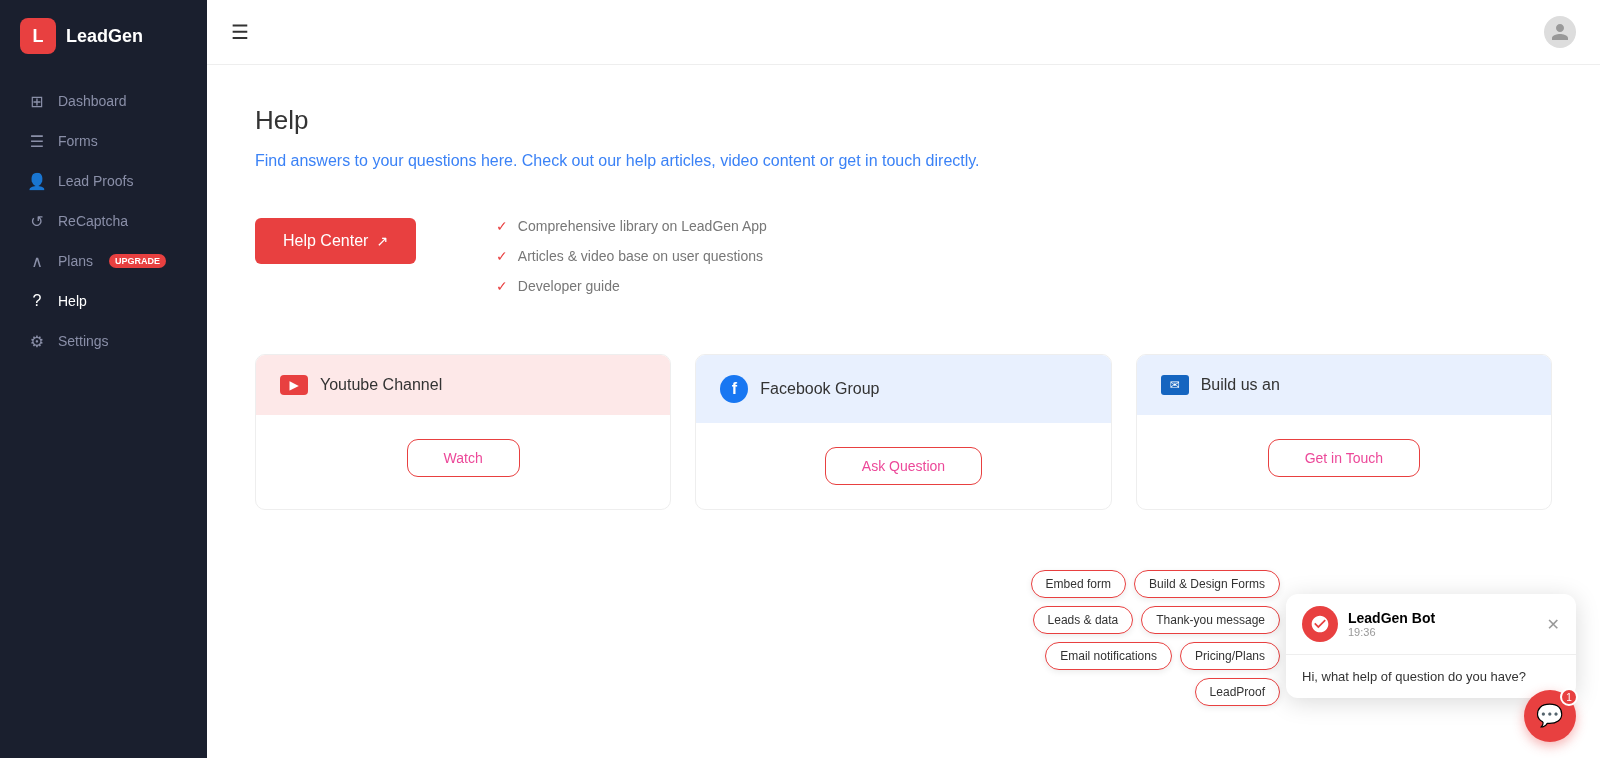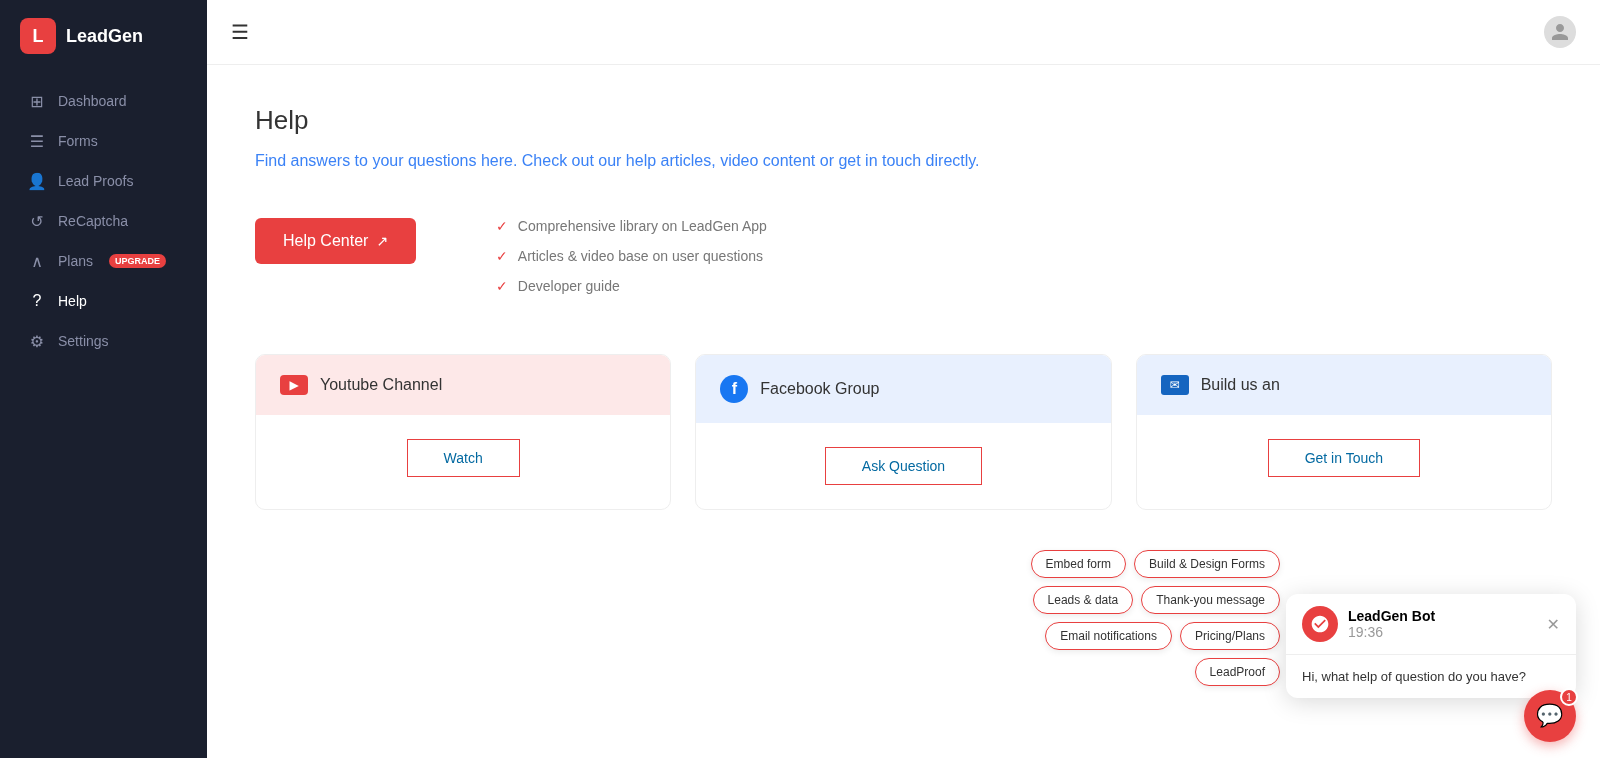--- a/index.html
+++ b/index.html
@@ -107,23 +107,23 @@
       display: flex; align-items: center; gap: 12px;
       font-size: 16px; font-weight: 500;
     }
     .card-header.youtube { background: #fde8e8; color: #333; }
     .card-header.facebook { background: #e8f0fe; color: #333; }
     .card-header.email { background: #e8f0fe; color: #333; }
     .card-body { padding: 24px; display: flex; align-items: center; justify-content: center; min-height: 80px; }
     .card-action-btn {
       border: 1px solid #e84040;
       background: #fff;
-      color: #0369a1;
+      color: #ec4899;
       padding: 10px 36px;
-      border-radius: 0;
+      border-radius: 11px;
       cursor: pointer;
       font-size: 14px;
     }
 
     
     .yt-icon {
       width: 28px; height: 20px;
       background: #e84040;
       border-radius: 4px;
       display: flex; align-items: center; justify-content: center;
@@ -163,29 +163,29 @@
     }
     .chat-bot-info { display: flex; align-items: center; gap: 10px; }
     .chat-bot-avatar {
       width: 36px; height: 36px;
       background: #e84040;
       border-radius: 50%;
       display: flex; align-items: center; justify-content: center;
       color: #fff; font-size: 14px;
     }
     .chat-bot-name { font-weight: 600; font-size: 14px; }
-    .chat-bot-time { font-size: 14px; color: #999; }
+    .chat-bot-time { font-size: 11px; color: #999; }
     .chat-close { cursor: pointer; color: #999; font-size: 16px; }
     .chat-message { padding: 14px 16px; font-size: 13px; color: #333; }
 
     
     .chat-chips {
       position: fixed;
       right: 320px;
-      bottom: 72px;
+      bottom: 52px;
       display: flex;
       flex-direction: column;
       align-items: flex-end;
       gap: 8px;
       z-index: 100;
     }
     .chip-row { display: flex; gap: 8px; }
     .chip {
       background: #fff;
       border: 1px solid #e84040;

